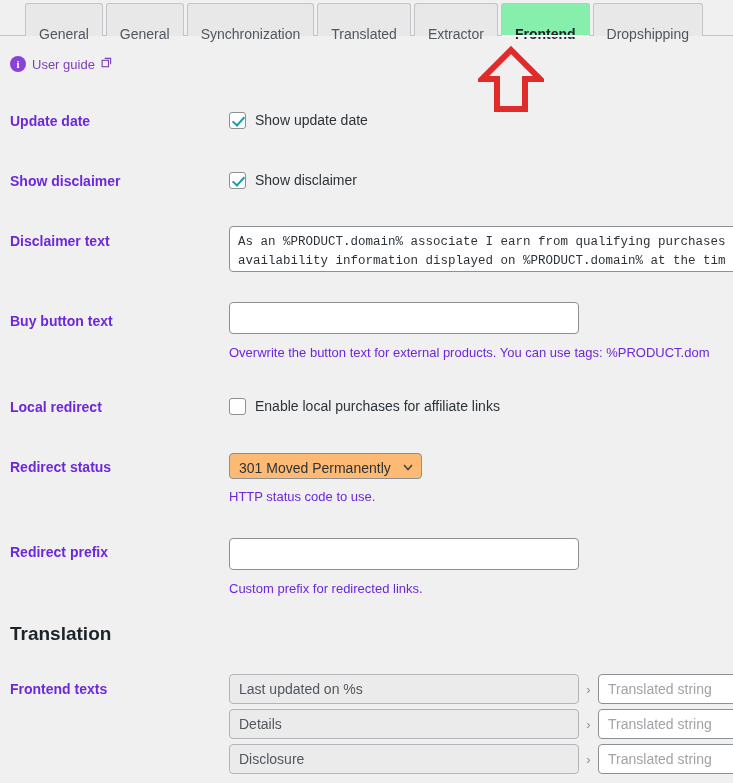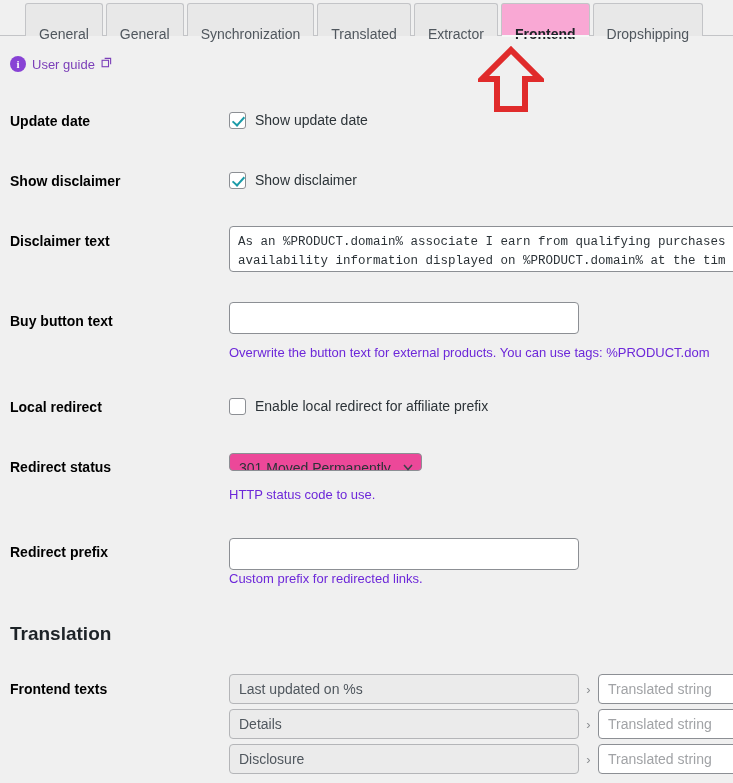--- a/index.html
+++ b/index.html
@@ -44,21 +44,21 @@
     color: #50575e;
     background: #e8e8e8;
     border: 1px solid #c3c4c7;
     border-bottom: none;
     border-radius: 3px 3px 0 0;
     cursor: pointer;
     white-space: nowrap;
     top: 1px;
   }
   .tab.active {
-    background: #f9a8d4;
+    background: #86efac;
     color: #1d2327;
     font-weight: bold;
     border-color: #c3c4c7;
     z-index: 3;
   }
   .tab.active::after {
     content: "";
     position: absolute;
     left: 0; right: 0; bottom: -1px;
     height: 2px;
@@ -107,21 +107,21 @@
     position: absolute;
     left: 0;
     width: 733px;
   }
   .row-label {
     position: absolute;
     left: 10px;
     width: 210px;
     font-size: 14px;
     font-weight: bold;
-    color: #000000;
+    color: #6d28d9;
     line-height: 18px;
   }
   .row-field {
     position: absolute;
     left: 229px;
   }
 
   
   .cb-wrap {
     display: flex;
@@ -191,24 +191,24 @@
     line-height: 17px;
     white-space: nowrap;
   }
 
   
   .sel-wrap {
     position: relative;
     display: inline-block;
   }
   .sel {
-    height: 18px;
-    border: 1px solid #8c8f94;
-    border-radius: 4px;
-    background: #ec4899;
+    height: 26px;
+    border: 1px solid #8c8f94;
+    border-radius: 4px;
+    background: #fdba74;
     padding: 0 30px 0 9px;
     font-size: 14px;
     color: #2c3338;
     font-family: "Liberation Sans", sans-serif;
     appearance: none;
     -webkit-appearance: none;
     cursor: pointer;
     line-height: 28px;
   }
   .sel-chev {
@@ -334,21 +334,21 @@
       <input class="inp" type="text" value="" style="">
       <div class="helper" style="margin-top:10px;">Overwrite the button text for external products. You can use tags: %PRODUCT.dom</div>
     </div>
   </div>
 
   <div class="row" style="top:398px;">
     <div class="row-label">Local redirect</div>
     <div class="row-field" style="top:0;">
       <label class="cb-wrap">
         <span class="cb"></span>
-        <span class="cb-label">Enable local redirect for affiliate prefix</span>
+        <span class="cb-label">Enable local purchases for affiliate links</span>
       </label>
     </div>
   </div>
 
   <div class="row" style="top:458px;">
     <div class="row-label">Redirect status</div>
     <div class="row-field" style="top:-5px;">
       <div class="sel-wrap">
         <select class="sel">
           <option>301 Moved Permanently</option>
@@ -358,21 +358,21 @@
         </svg>
       </div>
       <div class="helper" style="margin-top:9px;">HTTP status code to use.</div>
     </div>
   </div>
 
   <div class="row" style="top:543px;">
     <div class="row-label">Redirect prefix</div>
     <div class="row-field" style="top:-5px;">
       <input class="inp" type="text" value="" style="">
-      <div class="helper" style="">Custom prefix for redirected links.</div>
+      <div class="helper" style="margin-top:10px;">Custom prefix for redirected links.</div>
     </div>
   </div>
 
   <div class="section-heading" style="top:622px;text-align:right;">Translation</div>
 
   <div class="row" style="top:680px;">
     <div class="row-label">Frontend texts</div>
   </div>
 
   <div class="tr-row" style="top:674px;">

